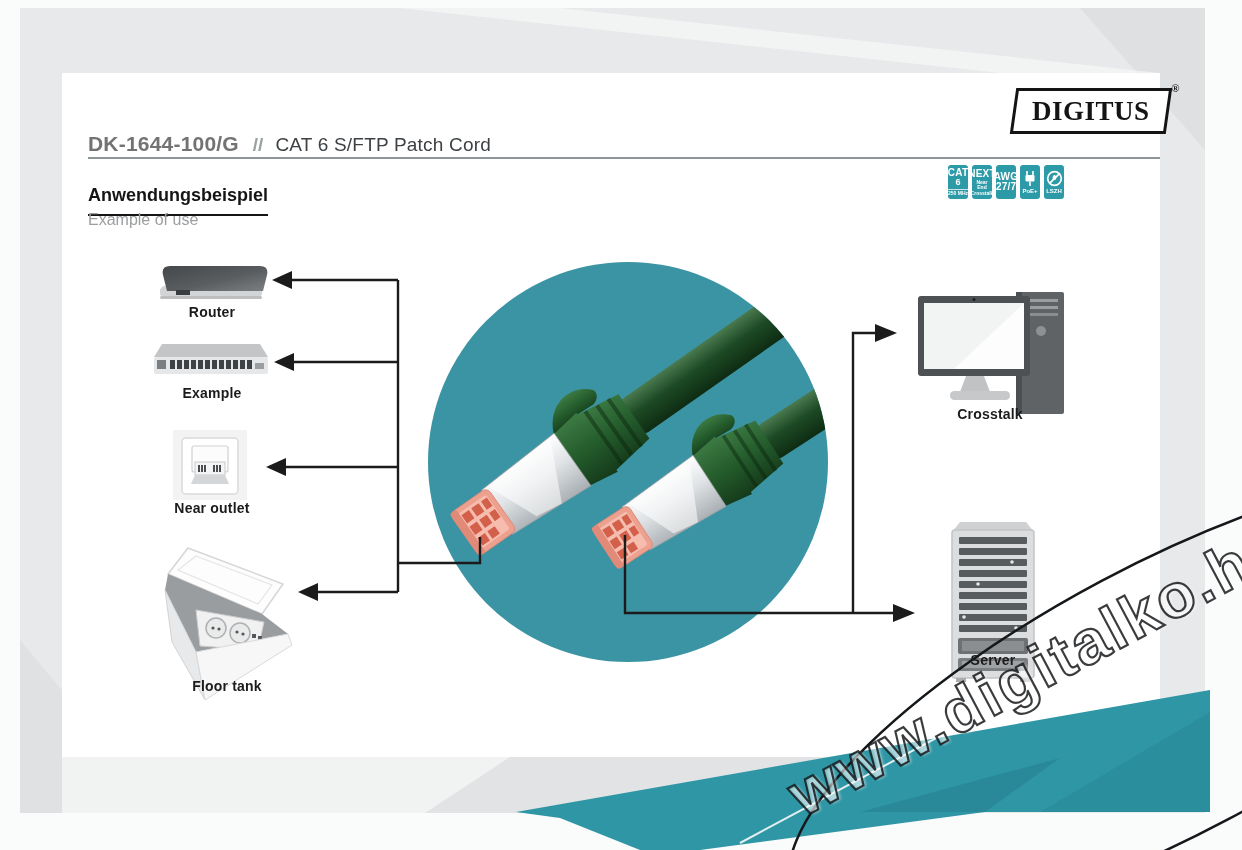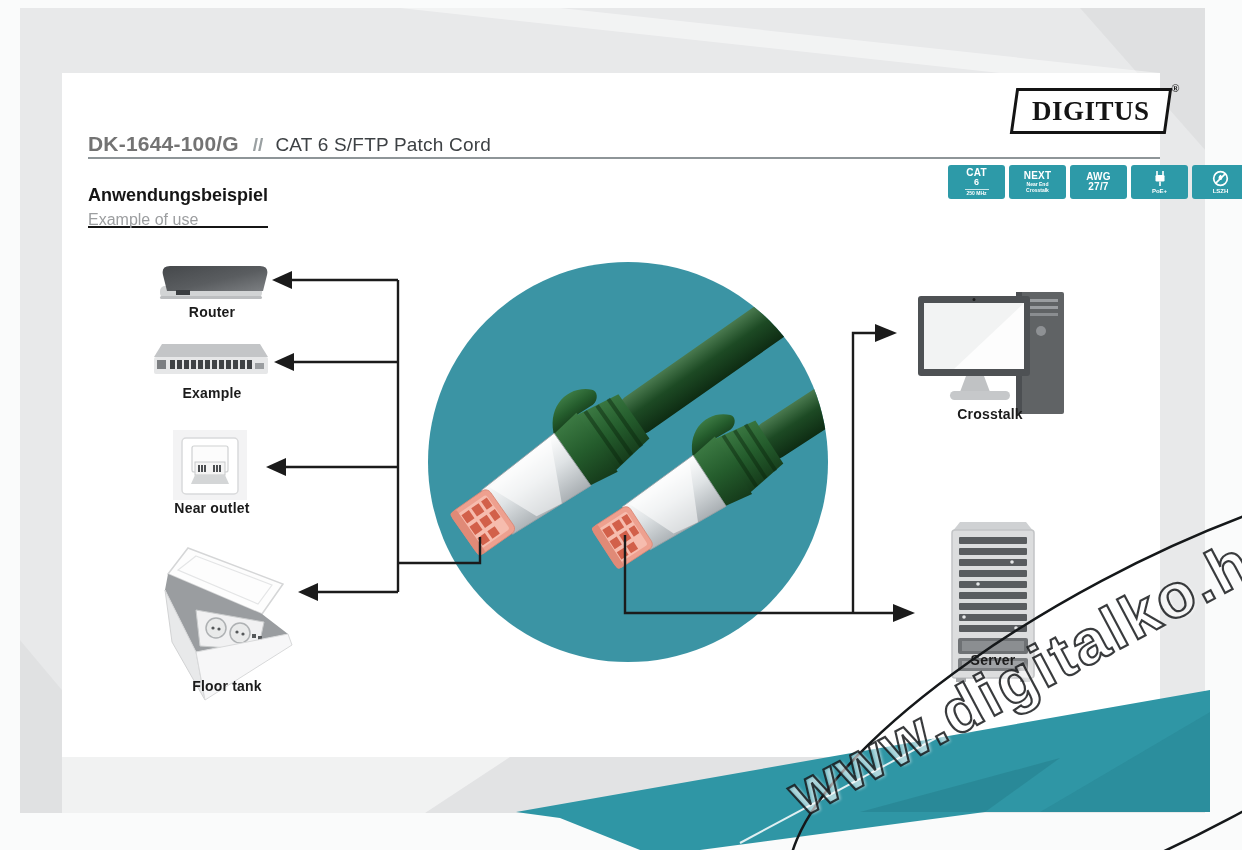--- a/index.html
+++ b/index.html
@@ -11,35 +11,35 @@
   .abs{position:absolute;}
   svg{display:block;}
 
   
   .title-row{left:88px;top:132px;display:flex;align-items:baseline;z-index:12;}
   .product-code{font-size:21px;font-weight:bold;letter-spacing:.2px;color:#737373;}
   .title-sep{font-size:19px;font-weight:bold;color:#9aa0a2;margin:0 12px 0 14px;}
   .product-name{font-size:19px;font-weight:500;color:#3d4144;letter-spacing:.2px;}
   .header-rule{left:88px;top:157px;width:1072px;height:2px;background:#8e9598;z-index:12;}
   .h-de{left:88px;top:185px;font-size:18px;font-weight:bold;color:#151515;
-        border-bottom:2px solid #151515;padding-bottom:20px;z-index:12;}
+        border-bottom:2px solid #151515;padding-bottom:8px;z-index:12;}
   .h-en{left:88px;top:211px;font-size:16px;font-weight:normal;color:#9c9ea0;z-index:12;}
 
   
   .logo{left:1013px;top:88px;width:150px;height:40px;border:3px solid #141414;
         transform:skewX(-8deg);display:flex;align-items:center;justify-content:center;
         background:#ffffff;z-index:12;}
   .logo-text{transform:skewX(8deg);font-family:"Liberation Serif",serif;font-weight:bold;
         font-size:27px;color:#141414;letter-spacing:.5px;line-height:1;}
   .logo-reg{position:absolute;right:-10px;top:-9px;transform:skewX(8deg);
         font-family:"Liberation Serif",serif;font-size:11px;font-weight:bold;color:#141414;}
 
   
   .badges{left:948px;top:165px;display:flex;gap:4px;z-index:12;}
-  .badge{width:57px;height:34px;background:#2d9aa8;border-radius:3px;color:#fff;
+  .badge{width:20px;height:34px;background:#2d9aa8;border-radius:3px;color:#fff;
          display:flex;flex-direction:column;align-items:center;justify-content:center;
          text-align:center;line-height:1;overflow:hidden;}
   .badge .b-big{font-size:10px;font-weight:bold;letter-spacing:.2px;}
   .badge .b-mid{font-size:9px;font-weight:bold;}
   .badge .b-tiny{font-size:5px;font-weight:bold;margin-top:1px;}
   .badge .b-cap{font-size:6px;font-weight:bold;margin-top:1px;}
   .badge .b-rule{width:24px;height:1px;background:rgba(255,255,255,.75);margin-top:2px;}
 
   
   .dev-label{transform:translateX(-50%);font-size:14px;font-weight:bold;color:#1b1b1b;

